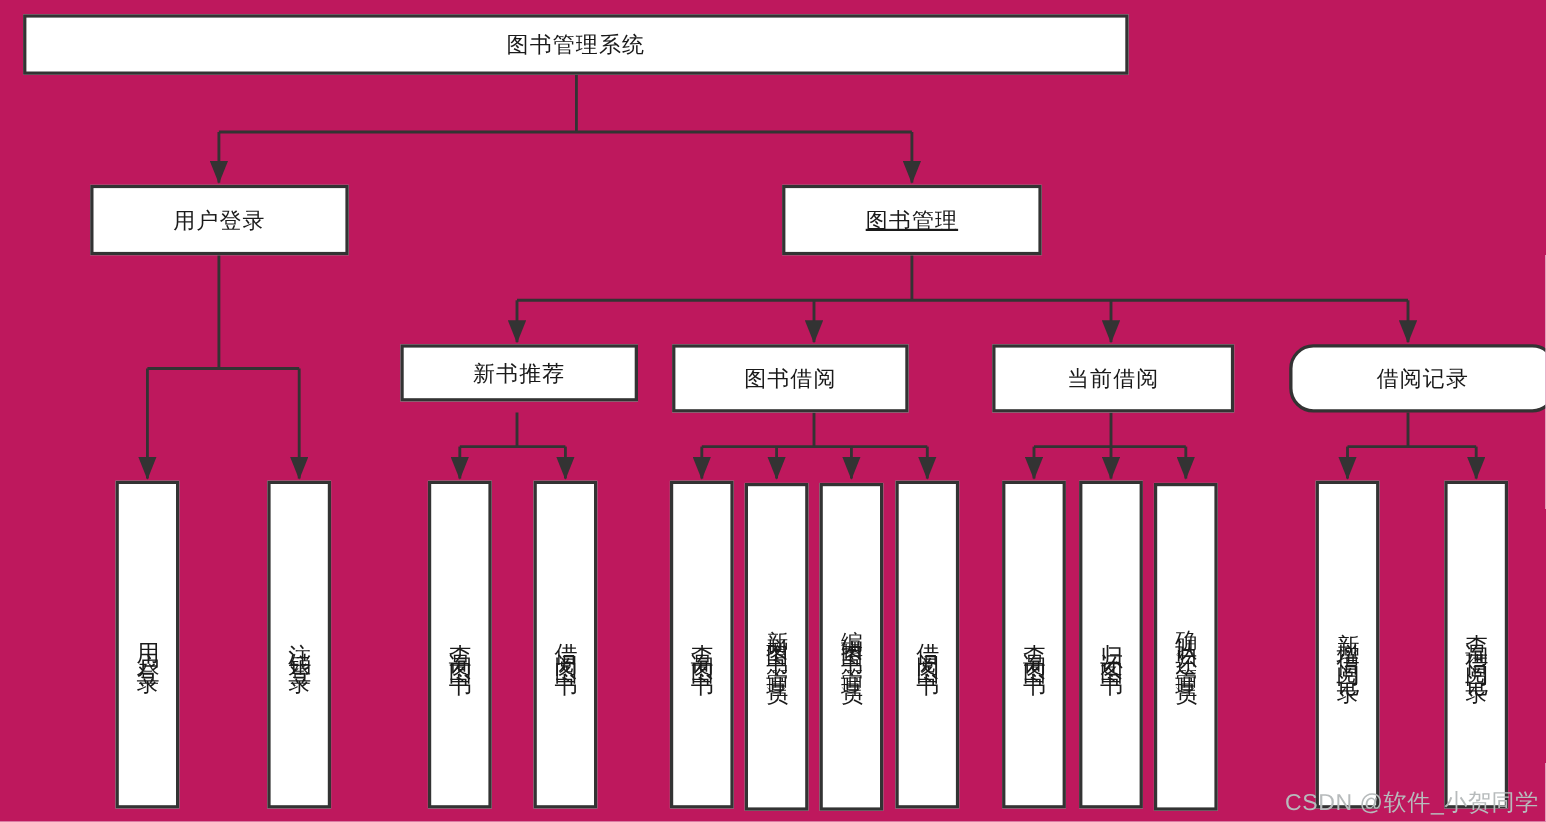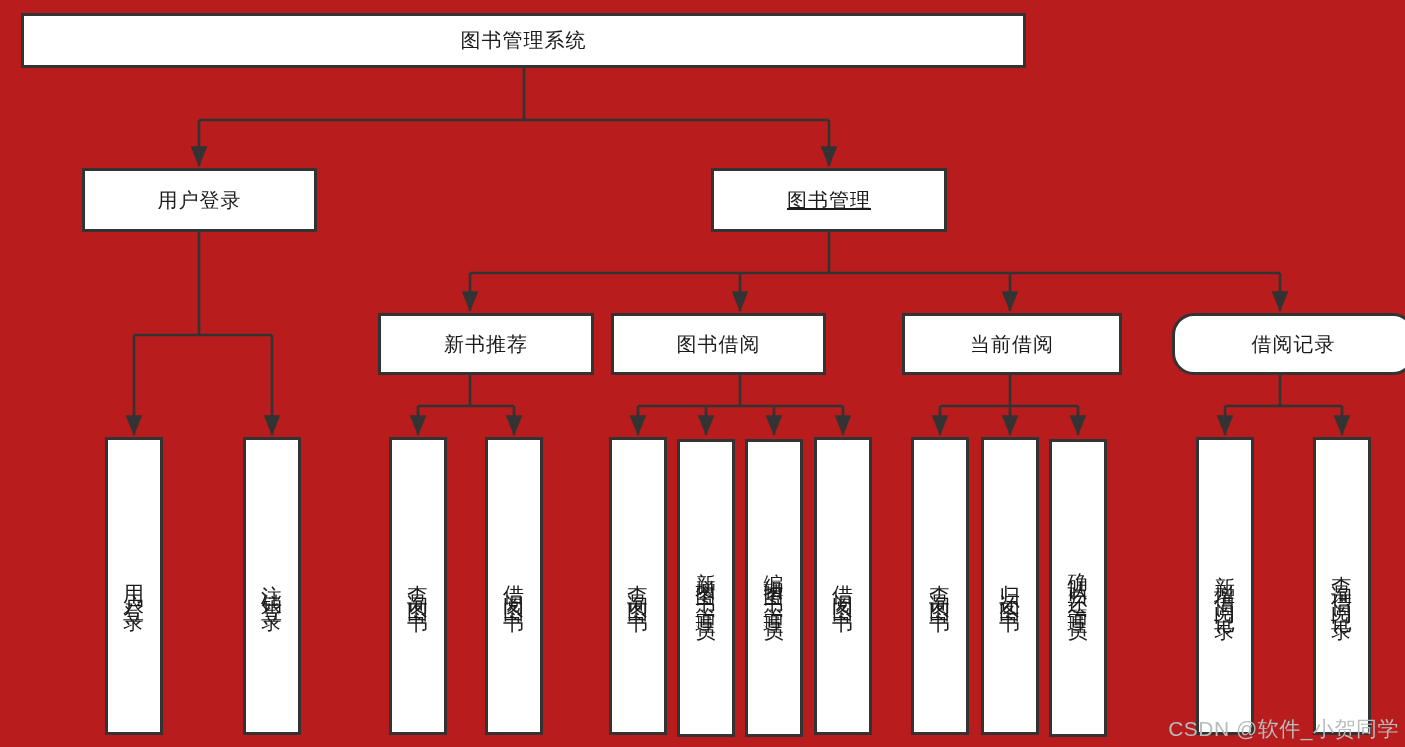--- a/index.html
+++ b/index.html
@@ -5,21 +5,21 @@
   html, body {
     margin: 0;
     padding: 0;
     background: #ffffff;
     font-family: "Liberation Sans", "DejaVu Sans", sans-serif;
   }
   .stage {
     position: relative;
     width: 1405px;
     height: 747px;
-    background: #b91c1c;
+    background: #be185d;
     overflow: hidden;
   }
   .connectors {
     position: absolute;
     left: 0; top: 0;
     width: 1405px; height: 747px;
   }
   .box {
     position: absolute;
     box-sizing: border-box;
@@ -117,21 +117,21 @@
     <span class="hlabel">图书管理系统</span>
   </div>
 
   <div class="box" style="left:82px; top:168px; width:235px; height:64px;">
     <span class="hlabel">用户登录</span>
   </div>
   <div class="box" style="left:711px; top:168px; width:236px; height:64px;text-decoration:underline;">
     <span class="hlabel">图书管理</span>
   </div>
 
-  <div class="box" style="left:378px; top:313px; width:216px; height:62px;">
+  <div class="box" style="left:364px; top:313px; width:216px; height:52px;">
     <span class="hlabel">新书推荐</span>
   </div>
   <div class="box" style="left:611px; top:313px; width:215px; height:62px;">
     <span class="hlabel">图书借阅</span>
   </div>
   <div class="box" style="left:902px; top:313px; width:220px; height:62px;">
     <span class="hlabel">当前借阅</span>
   </div>
   <div class="box" style="left:1172px; top:313px; width:243px; height:62px;border-radius:22px;">
     <span class="hlabel">借阅记录</span>

